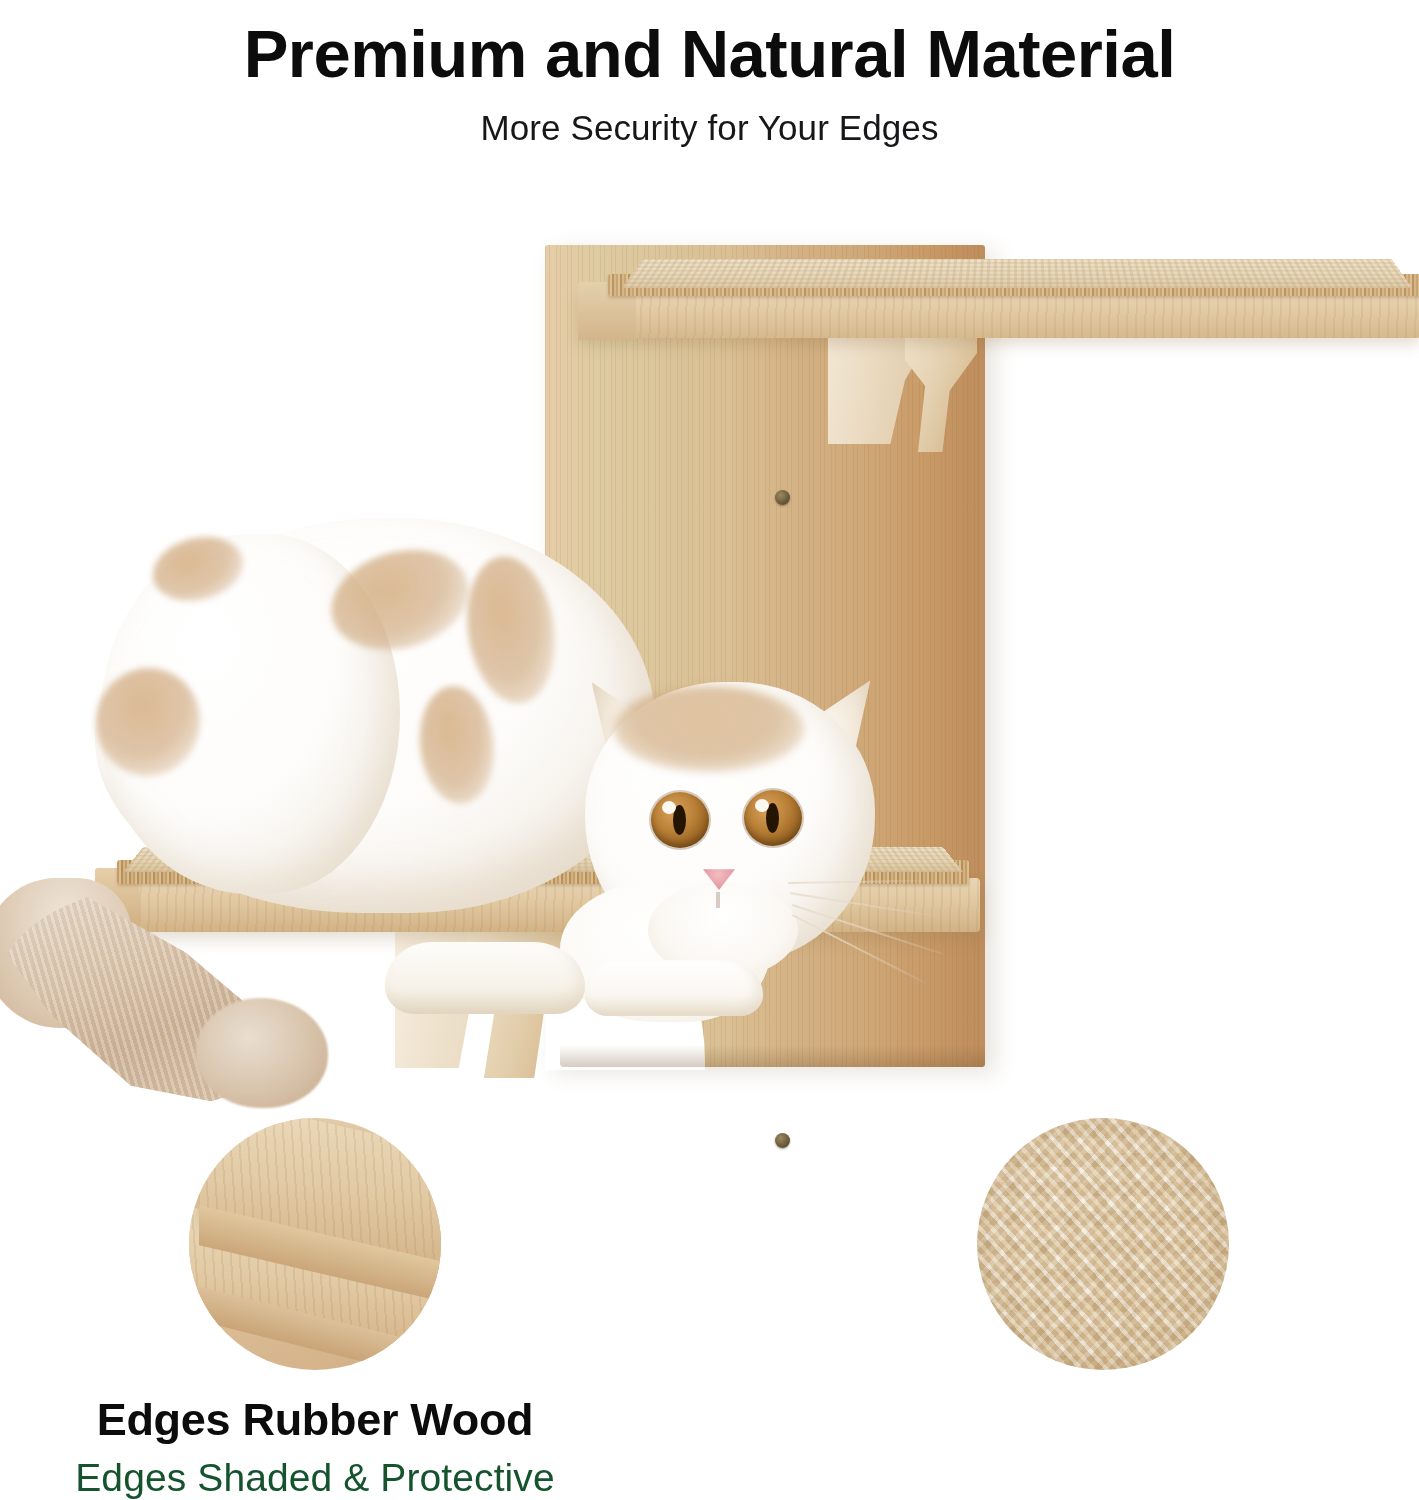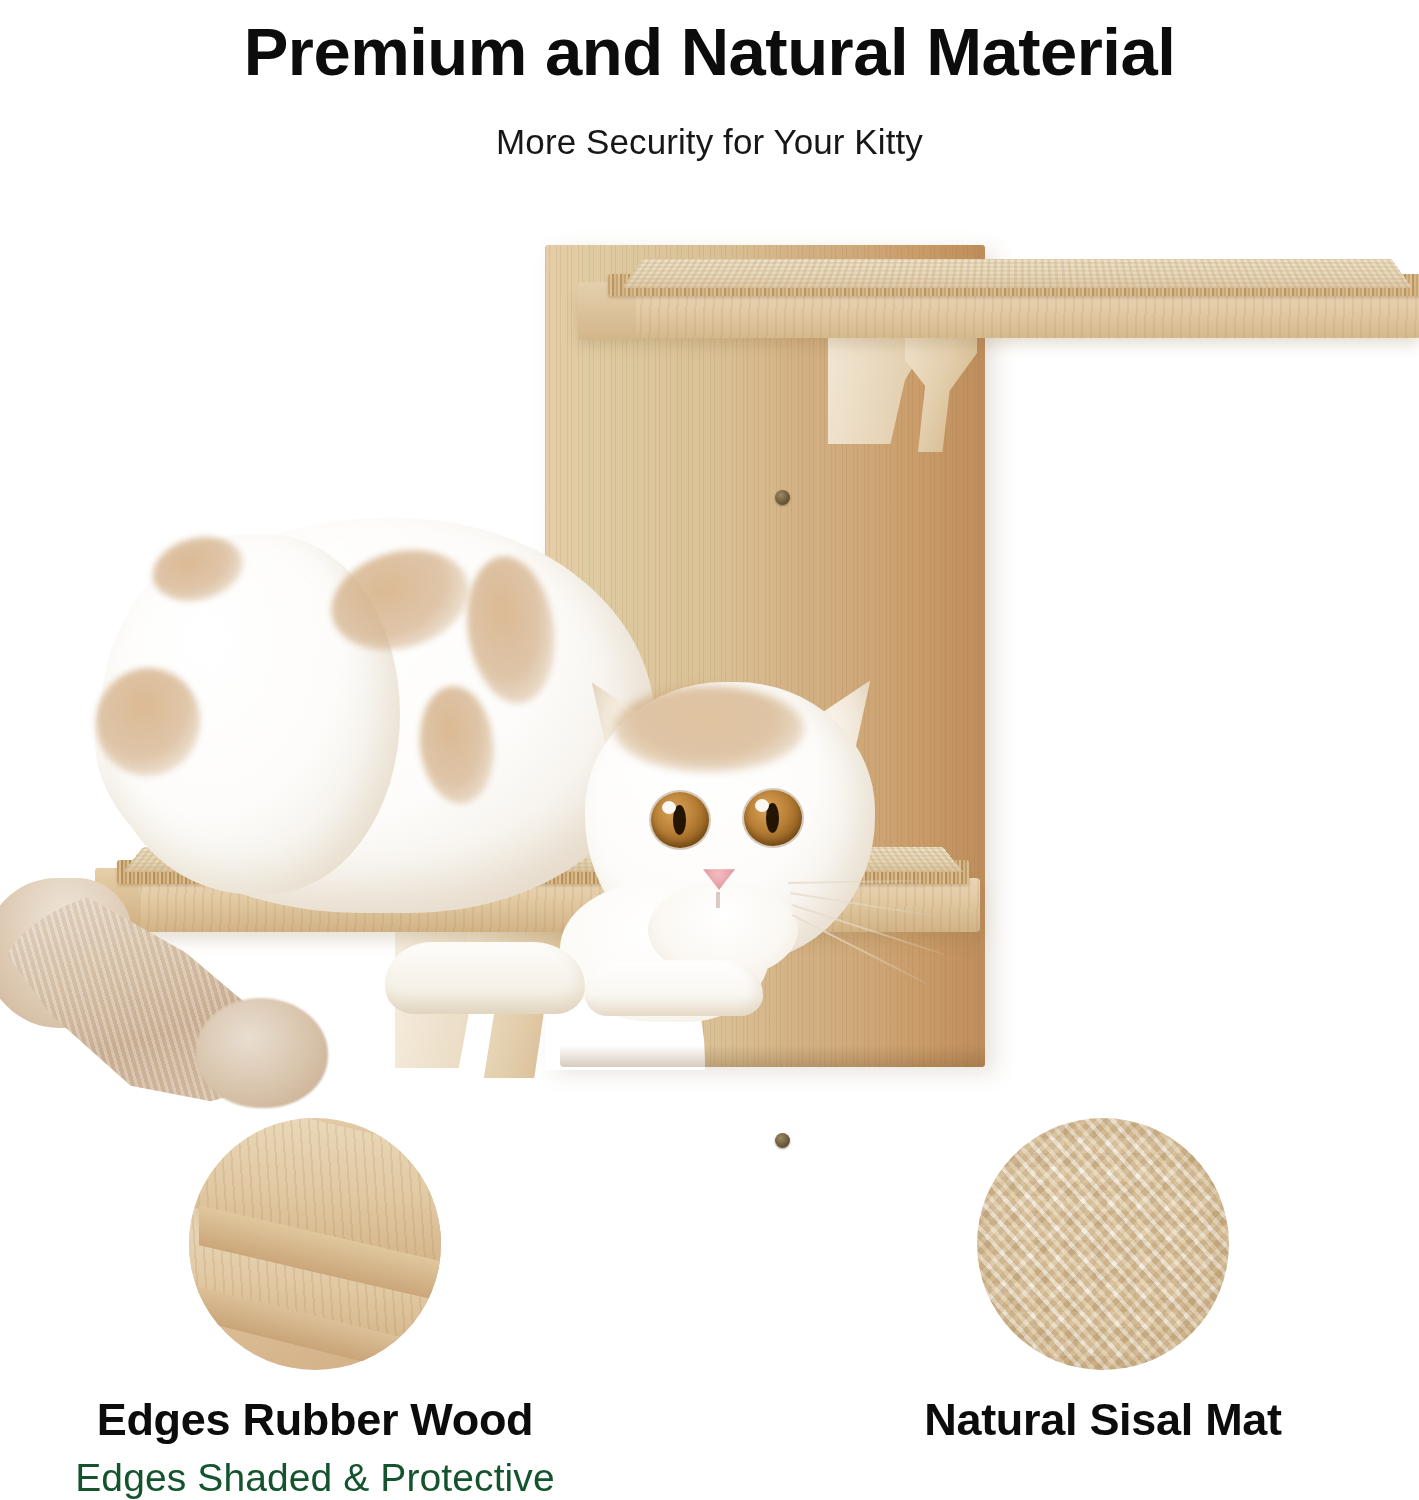--- a/index.html
+++ b/index.html
@@ -17,22 +17,22 @@
   }
 
   
   #header {
     position: absolute;
     top: 0; left: 0;
     width: 1419px;
     text-align: center;
   }
   #headline {
-    margin: 16px;
-    padding-top: 2px;
+    margin: 0;
+    padding-top: 20px;
     font-size: 67px;
     font-weight: bold;
     letter-spacing: -0.5px;
     color: #0c0c0c;
     line-height: 1.02;
     font-family: "Liberation Sans", sans-serif;
   }
   #subhead {
     margin: 0;
     padding-top: 20px;
@@ -488,21 +488,21 @@
     letter-spacing: 0.1px;
     line-height: 1.1;
     font-family: Liberation Sans, sans-serif;
   }
 </style>
 </head>
 <body>
 
 <div id="header">
   <h1 id="headline">Premium and Natural Material</h1>
-  <p id="subhead">More Security for Your Kitty</p>
+  <p id="subhead">More Security for Your Edges</p>
 </div>
 
 <div id="hero">
 
   <div id="wall-panel"></div>
   <div id="panel-foot-curve"></div>
   <div id="panel-bottom-shade"></div>
   <div class="wood-screw" id="screw-upper"></div>
   <div class="wood-screw" id="screw-lower"></div>
 
@@ -573,14 +573,13 @@
     <div id="plank-bottom-edge"></div>
     <div class="wood-plank" id="plank-top"></div>
     <div id="plank-top-edge"></div>
   </div>
   <p class="feature-title">Edges Rubber Wood</p>
   <p class="feature-sub">Edges Shaded &amp; Protective Wax Applied</p>
 </div>
 
 <div class="feature" id="feature-sisal">
   <div class="swatch" id="swatch-sisal"></div>
-  <p class="feature-title">Natural Sisal Mat</p>
 </div>
 
 </body></html>

